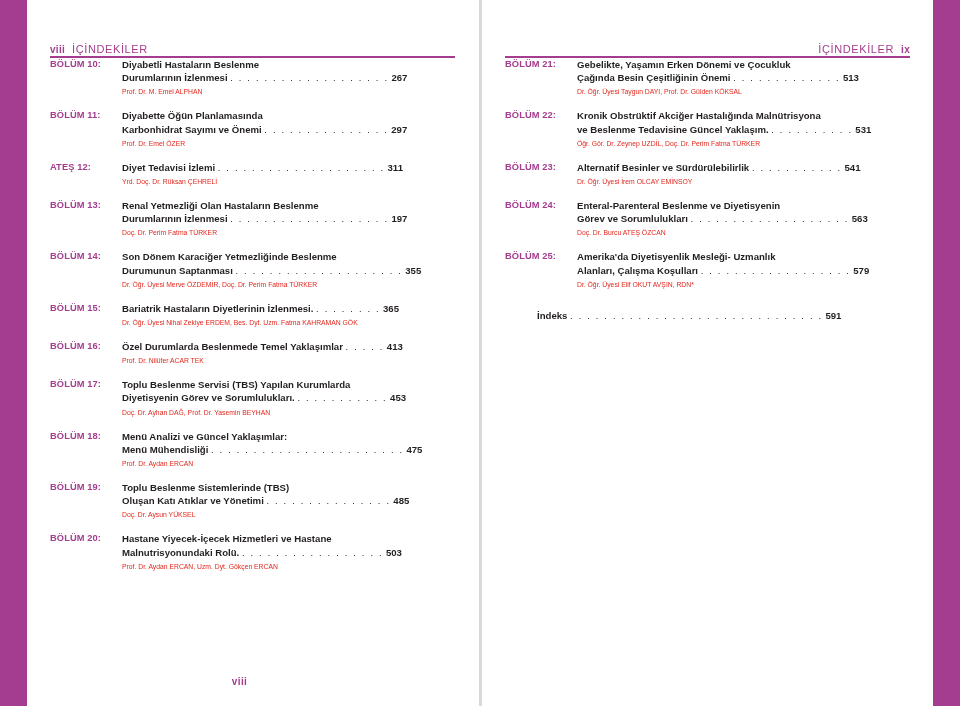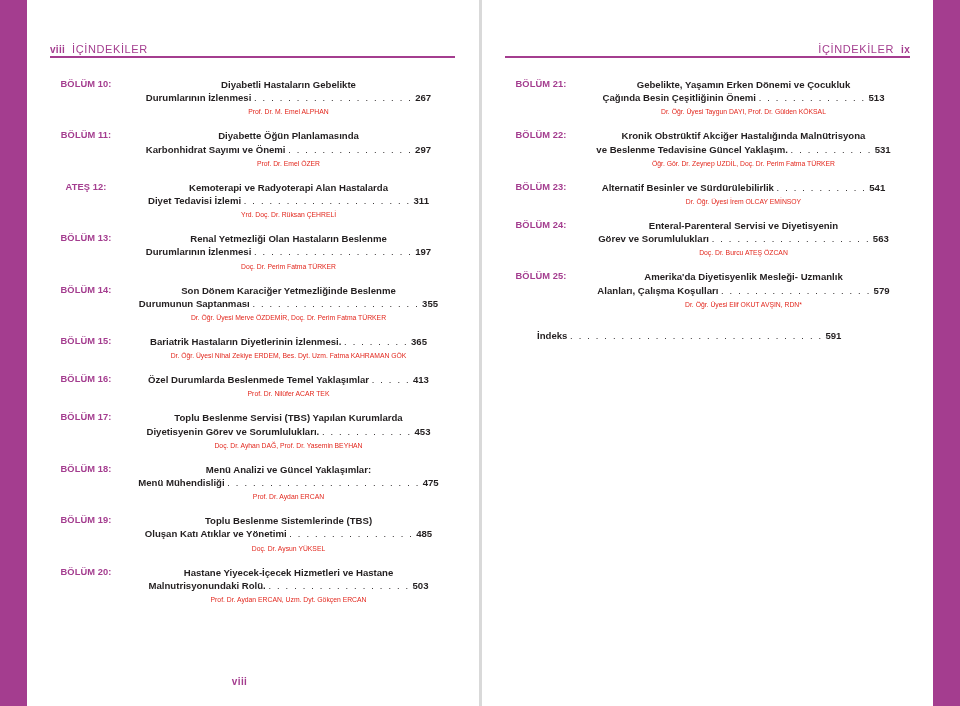--- a/index.html
+++ b/index.html
@@ -70,23 +70,22 @@
     height: 1.5px;
     background: #a43d8f;
     top: 56px;
   }
   .rule-left { left: 50px; width: 405px; }
   .rule-right { left: 505px; width: 405px; }
 
   
   .col {
     position: absolute;
-    top: 78px;
+    top: 58px;
     width: 405px;
-    text-align: center;
   }
   .col-left { left: 50px; }
   .col-right { left: 505px; }
 
   .entry {
     display: flex;
     margin-bottom: 13px;
   }
   .entry-label {
     color: #a43d8f;
@@ -163,41 +162,40 @@
     <span class="hdr-num">ix</span>
   </div>
   <div class="rule rule-left"></div>
   <div class="rule rule-right"></div>
 
   <div class="col col-left" id="col-left">
       <div class="entry">
         <div class="entry-label">BÖLÜM 10:</div>
         <div class="entry-body">
           <div class="entry-title">
-            <div>Diyabetli Hastaların Gebelikte</div>
+            <div>Diyabetli Hastaların Beslenme</div>
             <div>Durumlarının İzlenmesi <span class="dots">. . . . . . . . . . . . . . . . . . .</span><span class="pageno"> 267</span></div>
           </div>
           <div class="entry-authors">Prof. Dr. M. Emel ALPHAN</div>
         </div>
       </div>
       <div class="entry">
         <div class="entry-label">BÖLÜM 11:</div>
         <div class="entry-body">
           <div class="entry-title">
             <div>Diyabette Öğün Planlamasında</div>
             <div>Karbonhidrat Sayımı ve Önemi <span class="dots">. . . . . . . . . . . . . . .</span><span class="pageno"> 297</span></div>
           </div>
           <div class="entry-authors">Prof. Dr. Emel ÖZER</div>
         </div>
       </div>
       <div class="entry">
         <div class="entry-label">ATEŞ 12:</div>
         <div class="entry-body">
           <div class="entry-title">
-            <div>Kemoterapi ve Radyoterapi Alan Hastalarda</div>
             <div>Diyet Tedavisi İzlemi <span class="dots">. . . . . . . . . . . . . . . . . . . .</span><span class="pageno"> 311</span></div>
           </div>
           <div class="entry-authors">Yrd. Doç. Dr. Rüksan ÇEHRELİ</div>
         </div>
       </div>
       <div class="entry">
         <div class="entry-label">BÖLÜM 13:</div>
         <div class="entry-body">
           <div class="entry-title">
             <div>Renal Yetmezliği Olan Hastaların Beslenme</div>
@@ -302,21 +300,21 @@
           <div class="entry-title">
             <div>Alternatif Besinler ve Sürdürülebilirlik <span class="dots">. . . . . . . . . . .</span><span class="pageno"> 541</span></div>
           </div>
           <div class="entry-authors">Dr. Öğr. Üyesi İrem OLCAY EMİNSOY</div>
         </div>
       </div>
       <div class="entry">
         <div class="entry-label">BÖLÜM 24:</div>
         <div class="entry-body">
           <div class="entry-title">
-            <div>Enteral-Parenteral Servisi ve Diyetisyenin</div>
+            <div>Enteral-Parenteral Beslenme ve Diyetisyenin</div>
             <div>Görev ve Sorumlulukları <span class="dots">. . . . . . . . . . . . . . . . . . .</span><span class="pageno"> 563</span></div>
           </div>
           <div class="entry-authors">Doç. Dr. Burcu ATEŞ ÖZCAN</div>
         </div>
       </div>
       <div class="entry">
         <div class="entry-label">BÖLÜM 25:</div>
         <div class="entry-body">
           <div class="entry-title">
             <div>Amerika'da Diyetisyenlik Mesleği- Uzmanlık</div>

